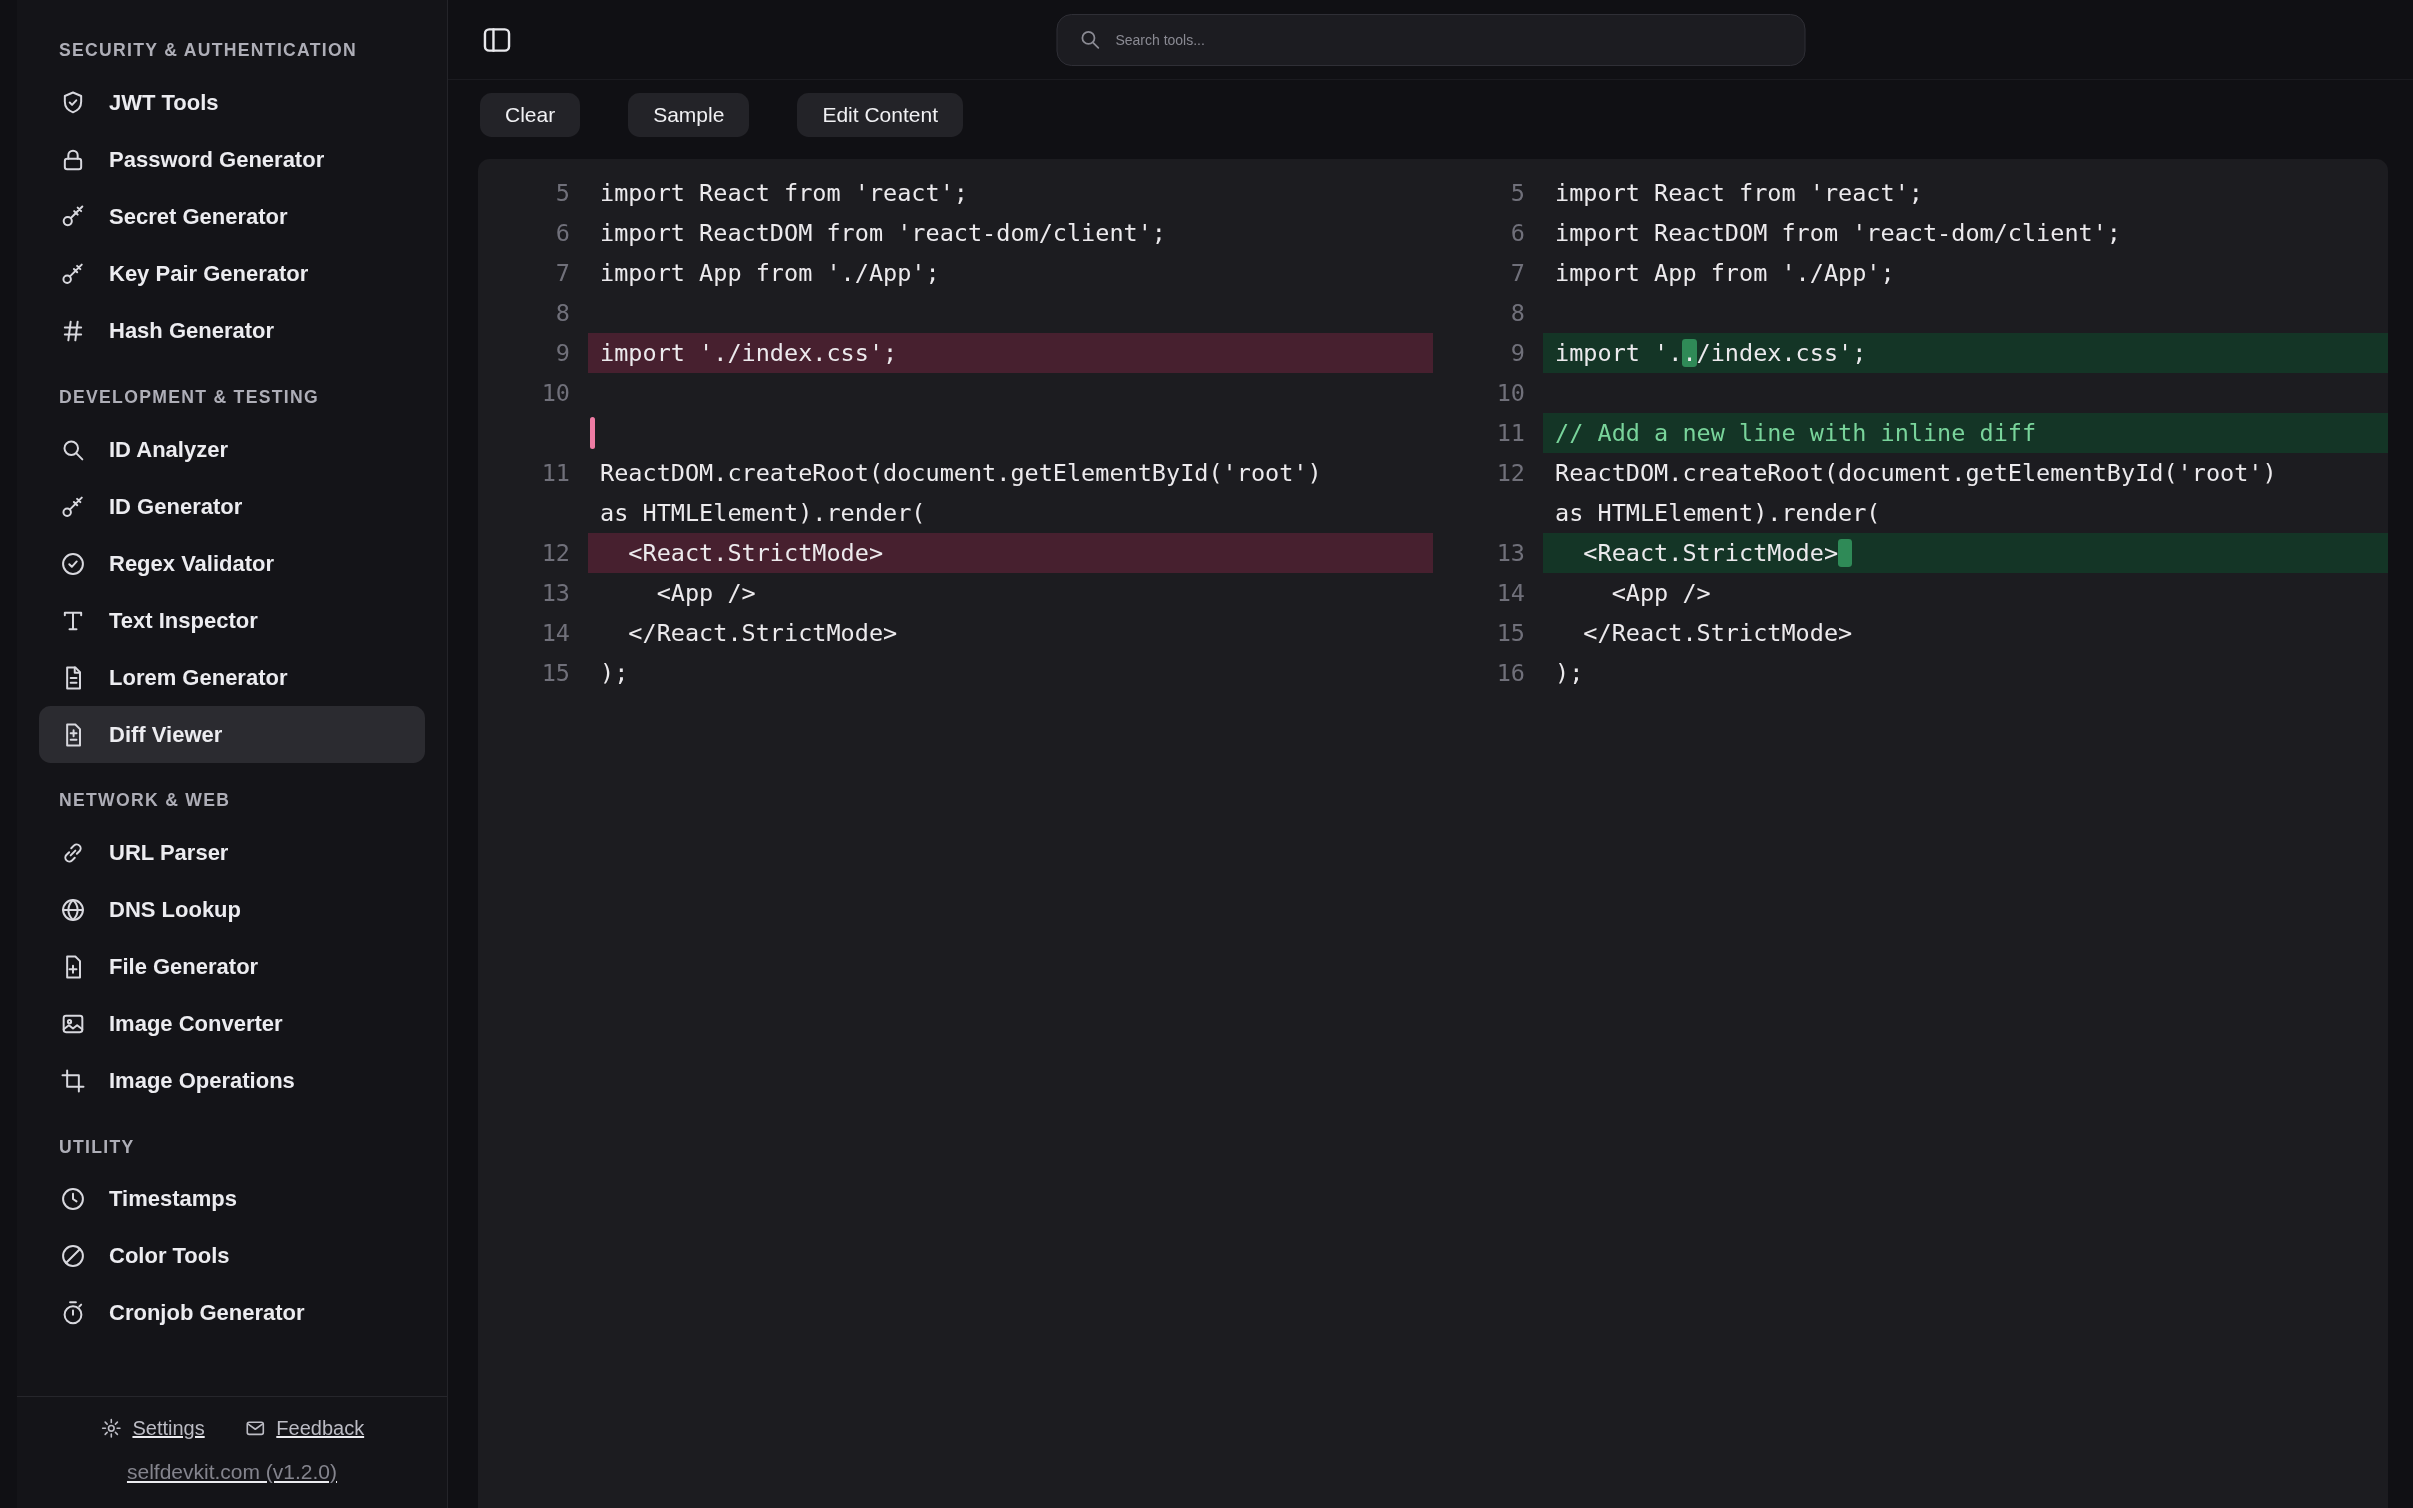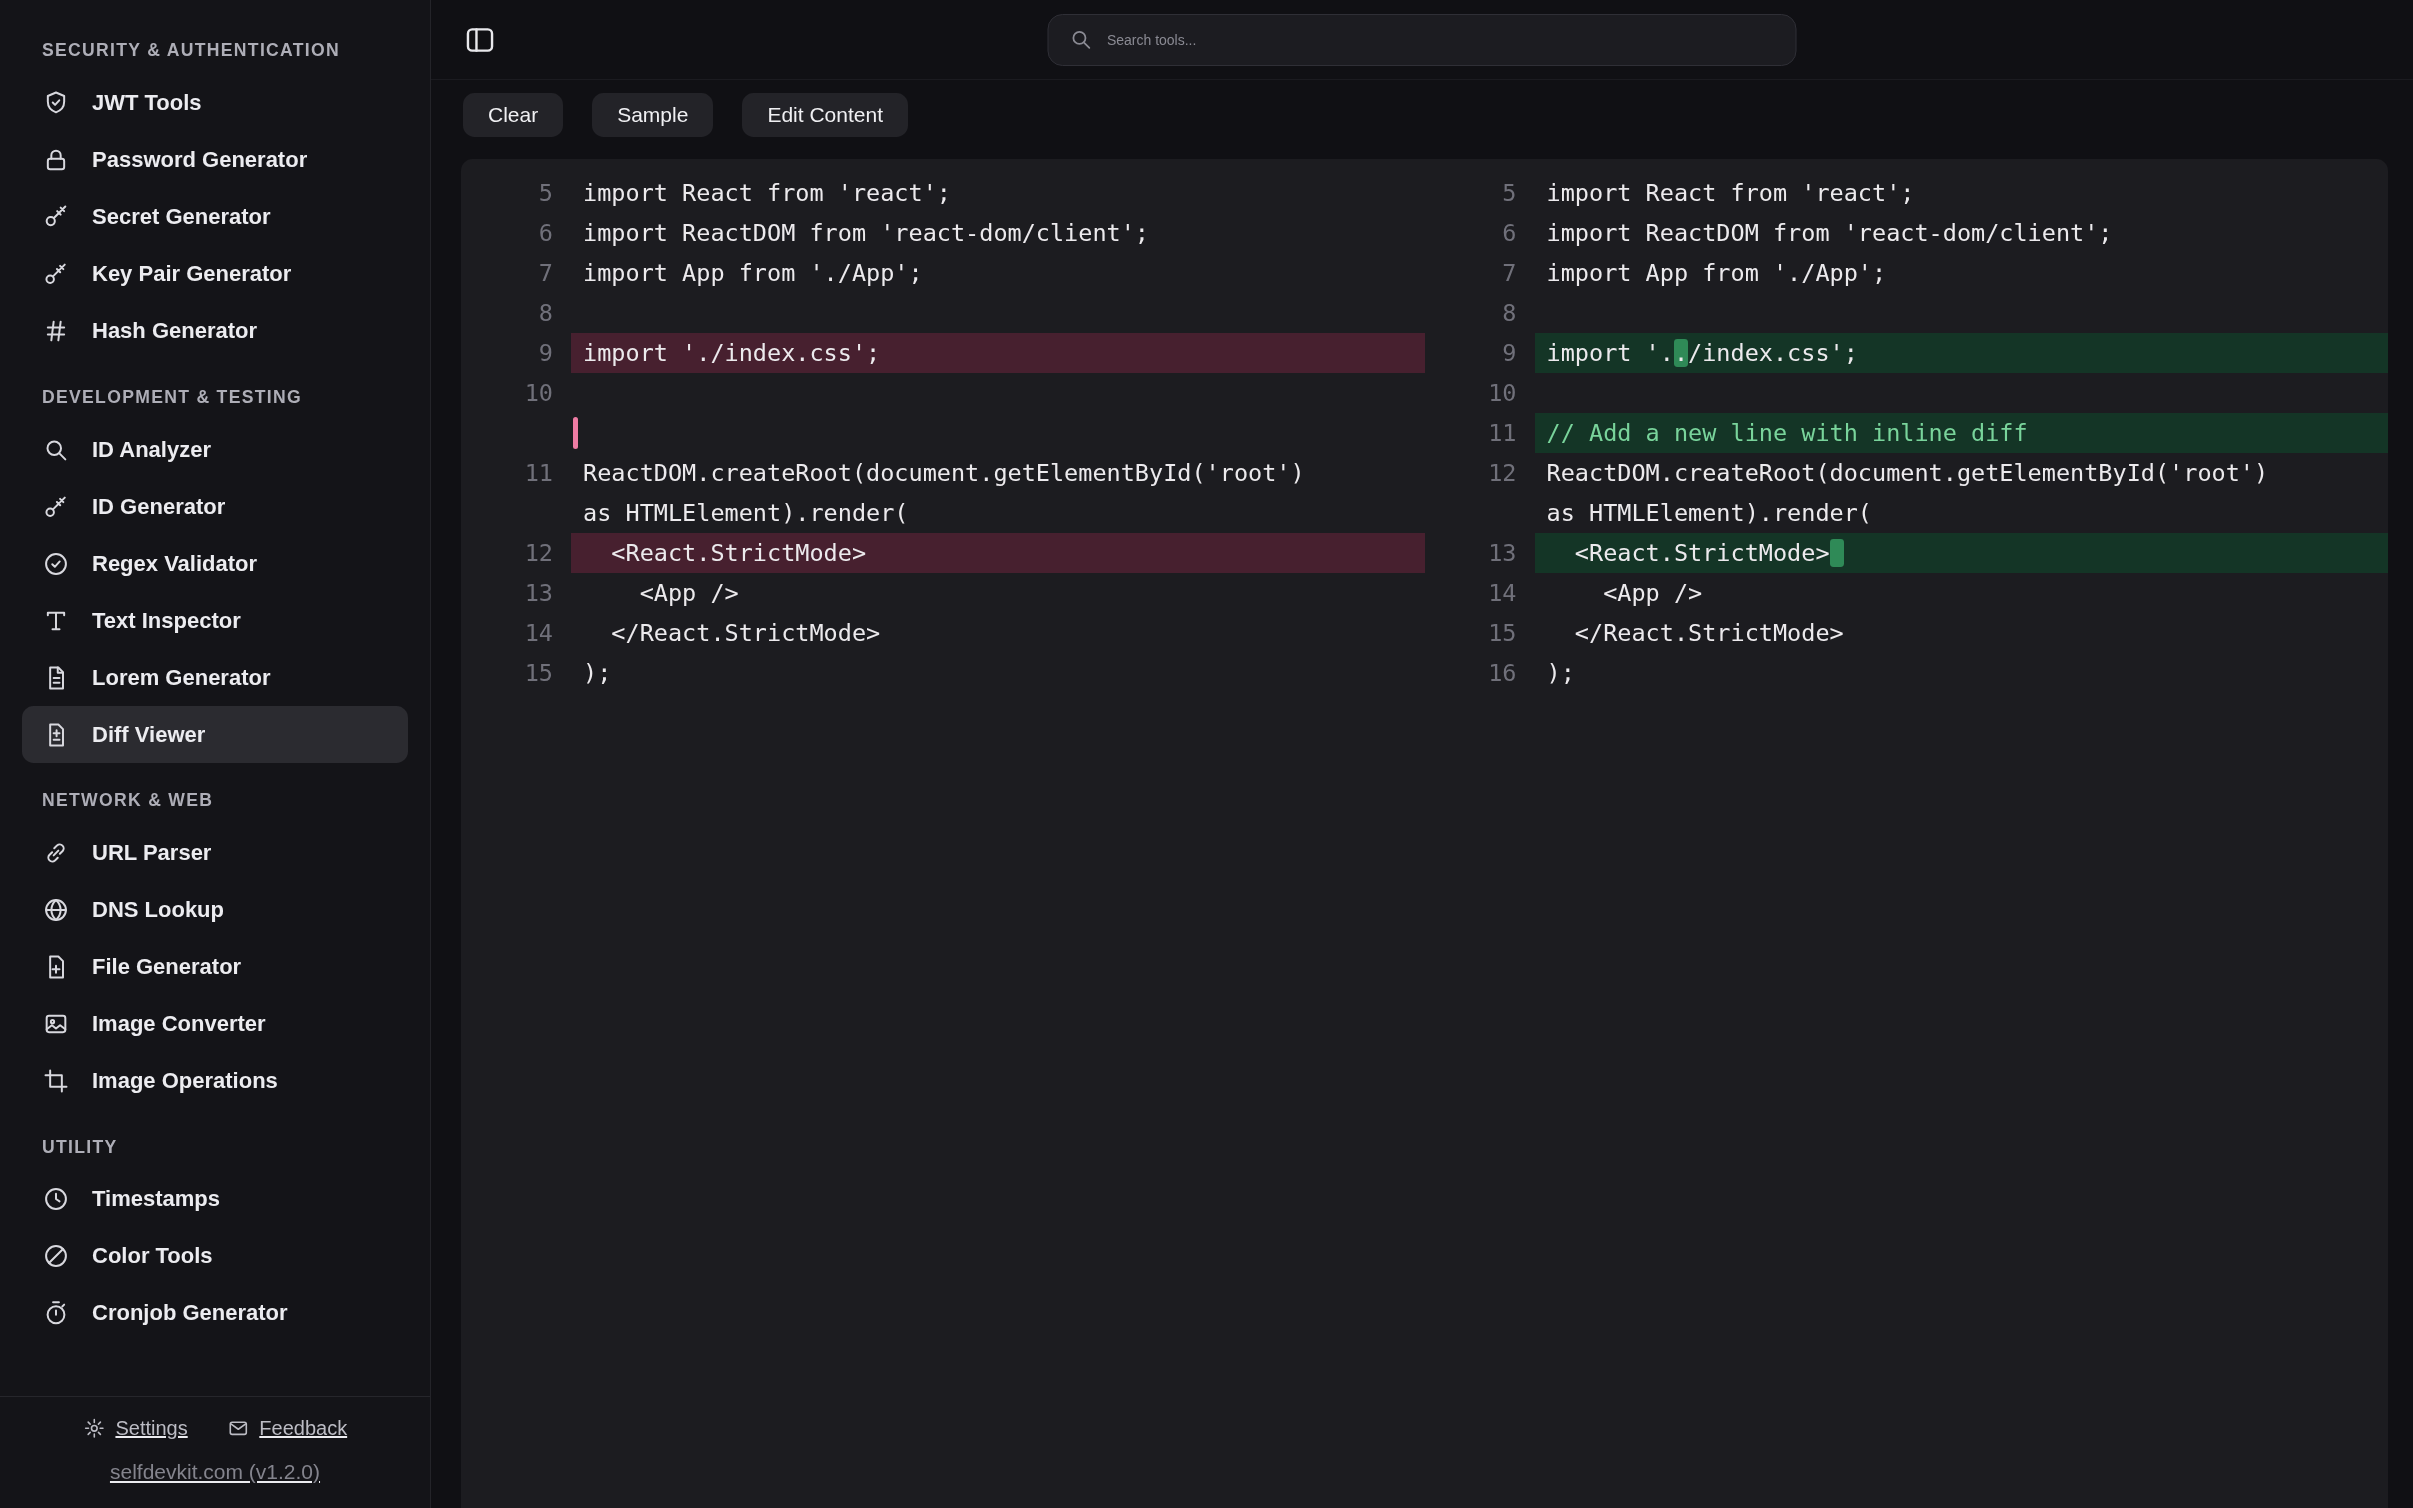--- a/index.html
+++ b/index.html
@@ -2,21 +2,21 @@
 <html style="--removed-bg: #47202f; --added-bg: #143526; --inline-added: #2f8a57; --cursor: #ee7ca4; --comment: #79d49b;font-size:13.4px"><head>
 <meta charset="utf-8">
 <style>
   * { margin:0; padding:0; box-sizing:border-box; }
   html,body { width:2413px; height:1508px; overflow:hidden; background:#101014;
     font-family:"Liberation Sans", sans-serif; color:#ececf0; }
   .app { display:flex; width:2413px; height:1508px; }
 
   
   .sidebar { width:431px; min-width:431px; background:#141418; border-right:0.8px solid #242429;
-    display:flex; flex-direction:column; }
+    display:flex; flex-direction:column;margin-left:17px; }
   .sb-scroll { flex:1; overflow:hidden; padding-top:13.4px; }
   .sb-title { padding:27px 42px 13.4px; font-size:17.6px; font-weight:700; letter-spacing:1.3px;
     color:#aeaeb7; }
   .sb-item { display:flex; align-items:center; gap:22px; height:57px; margin:0 22px;
     padding:0 20px; border-radius:11.7px; font-size:22px; color:#ececf0; cursor:pointer;font-weight:bold; }
   .sb-item.active { background:#2b2b30;align-items:center; }
   .sb-icon { width:28px; height:28px; display:inline-flex; color:#d8d8de; flex:none; }
   .sb-icon.small { width:22.6px; height:22.6px; color:#bcbcc4; }
   .sb-icon svg { width:100%; height:100%; }
   .sb-label { white-space:nowrap; }
@@ -33,21 +33,21 @@
   .panel-toggle svg { width:100%; height:100%; }
   .search-wrap { position:absolute; left:50%; top:50%; transform:translate(-50%,-50%);
     width:749px; height:52px; background:#1c1c21; border:0.8px solid #2f2f36; border-radius:15px;
     display:flex; align-items:center; padding:0 20px; gap:13.4px; }
   .search-icon { width:25px; height:25px; color:#8a8a93; display:inline-flex; flex:none; }
   .search-icon svg { width:100%; height:100%; }
   .search-input { flex:1; background:transparent; border:none; outline:none; color:#e8e8ec;
     font-size:14px; font-family:"Liberation Sans", sans-serif; }
   .search-input::placeholder { color:#8a8a93; }
 
-  .toolbar { display:flex; gap:29px; padding:13.4px 32px 22px; }
+  .toolbar { display:flex; gap:48px; padding:13.4px 32px 22px; }
   .tb-btn { height:44px; padding:0 25px; background:#232328; border:none; border-radius:11.7px;
     color:#f0f0f3; font-size:21px; font-family:"Liberation Sans", sans-serif; cursor:pointer; }
 
   
   .diff-panel { flex:1; margin:0 25px 0 30px; background:#1c1c20; border-radius:11.7px 11.7px 0 0;
     overflow:hidden; padding:13.4px 0 0; display:flex; }
   .pane { width:50%; min-width:0; overflow:hidden; }
   .code-row { display:flex; height:40px; line-height:40px;
     font-family:"DejaVu Sans Mono", monospace; font-size:23.5px; }
   .gutter { width:92px; text-align:right; color:#70707a; flex:none; user-select:none; }

